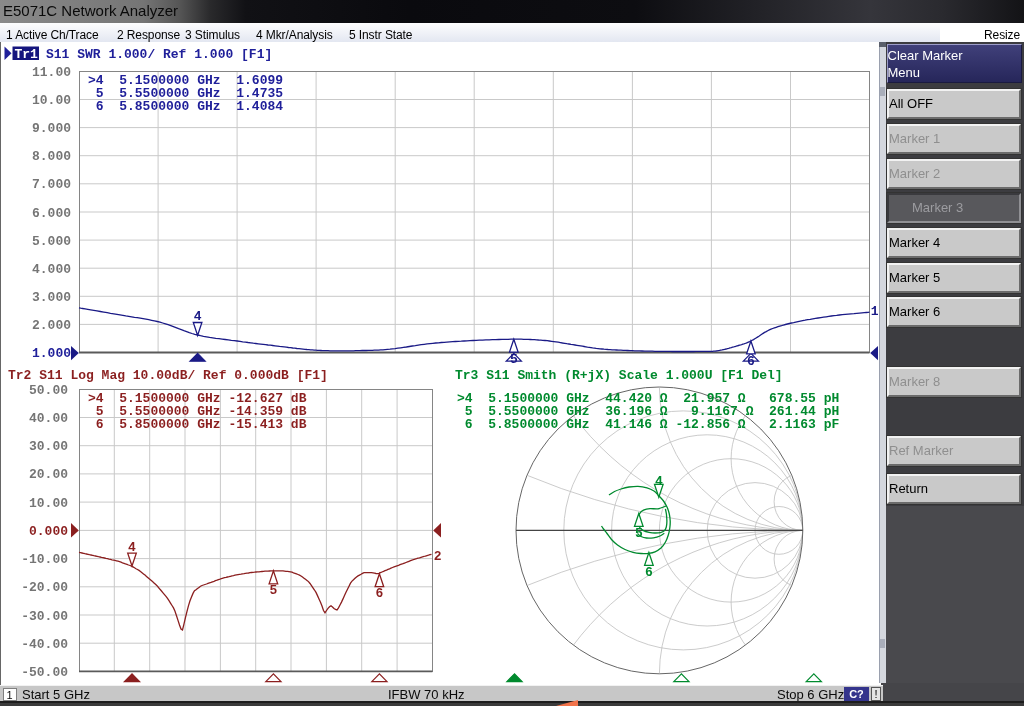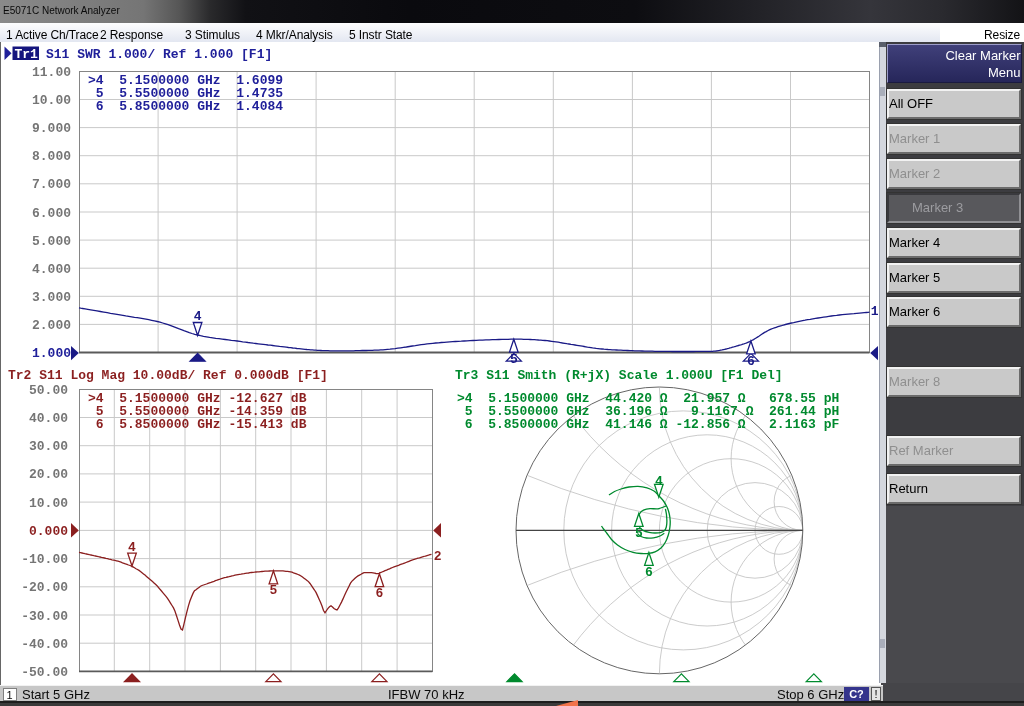--- a/index.html
+++ b/index.html
@@ -1,36 +1,36 @@
 <!DOCTYPE html>
 <html><head><meta charset="utf-8"><title>E5071C Network Analyzer</title>
 <style>
 * { margin:0; padding:0; box-sizing:border-box; }
 html,body { width:1024px; height:706px; overflow:hidden; background:#fff;
   font-family:"Liberation Sans",sans-serif; }
 #page { position:relative; width:1024px; height:706px; }
 #titlebar { position:absolute; left:0; top:0; width:1024px; height:22.5px;
   background:linear-gradient(90deg,#8a8a8a 0%,#7e7e7e 8%,#757575 14%,#565656 17.5%,#2a2a2c 20.5%,#111115 24%,#0a0a0e 40%,#0d0d11 62%,#222227 74%,#35353b 85%,#2a2a2f 92%,#131316 100%);
-  color:#000; font-size:10px; line-height:21px; padding-left:3px; }
+  color:#000; font-size:15px; line-height:21px; padding-left:3px; }
 #titlebar span { color:#0a0a0a; }
 #menubar { position:absolute; left:0; top:22.5px; width:940px; height:21.5px;
   background:linear-gradient(#fdfdfe,#e3e7f1); border-bottom:2px solid #b6bac4;
   font-size:12px; letter-spacing:-0.1px; color:#000; }
 #menubar .mi { position:absolute; top:5px; }
 #screen { position:absolute; left:0; top:42px; width:879px; height:643.5px; background:#fff;
   border-left:1px solid #666; }
 #sidestrip { position:absolute; left:878.5px; top:42px; width:7px; height:641px;
   background:#d4d7de; border-left:1px solid #9aa0ae; }
 #sidepanel { position:absolute; left:885.5px; top:42px; width:138.5px; height:658px;
   background:#3c3c40; }
 #sidepanel2 { position:absolute; left:885.5px; top:506px; width:138.5px; height:194px;
   background:#49494d; }
 #skhead { position:absolute; left:886.5px; top:43.5px; width:135px; height:39.5px;
   background:linear-gradient(#40407a,#26265a); border:1px solid; border-color:#9c9cc8 #1a1a40 #1a1a40 #9c9cc8;
-  color:#fff; font-size:13px; text-align:right; line-height:16.8px; padding-top:3.5px; }
+  color:#fff; font-size:13px; text-align:left; line-height:16.8px; padding-top:3.5px; }
 .sk { position:absolute; left:887px; width:133.5px; height:30px; background:#c9c9c9;
   border:2px solid; border-color:#f2f2f2 #6b6b6b #6b6b6b #f2f2f2; outline:1px solid #333;
   color:#000; font-size:13px; text-align:left; line-height:26px; }
 .sk.dis { color:#8f8f8f; }
 .sk.prs { background:#58585c; border-color:#3a3a3e #909094 #909094 #3a3a3e; color:#9c9ca0;padding-left:23px; }
 #statusbar { position:absolute; left:0; top:685px; width:883px; height:16px;
   background:#c7c7c7; border-top:1px solid #f2f2f2; font-size:13px; color:#0a0a0a; }
 #statusbar .si { position:absolute; top:0.5px; }
 #chanbox { position:absolute; left:2.5px; top:1.5px; width:14px; height:13px; background:#fff;
   border:1px solid #808080; font-size:11px; text-align:center; line-height:13px; }
@@ -41,21 +41,21 @@
 #botstrip { position:absolute; left:0; top:701px; width:1024px; height:5px; background:#3a3a3a;
   border-top:2px solid #1d1d1d; }
 #orange { position:absolute; left:556px; top:699.5px; width:0; height:0;
   border-bottom:6px solid #f2734a; border-left:22px solid transparent; }
 </style></head>
 <body>
 <div id="page">
   <div id="titlebar"><span>E5071C Network Analyzer</span></div>
   <div id="menubar">
     <span class="mi" style="left:6px">1 Active Ch/Trace</span>
-    <span class="mi" style="left:100px">2 Response</span>
+    <span class="mi" style="left:117px">2 Response</span>
     <span class="mi" style="left:185px">3 Stimulus</span>
     <span class="mi" style="left:256px">4 Mkr/Analysis</span>
     <span class="mi" style="left:349px">5 Instr State</span>
     <span class="mi" style="left:984px">Resize</span>
   </div>
   <div id="screen"></div>
 <svg width="882" height="644" viewBox="0 42 882 644" style="position:absolute;left:0;top:42px;font-family:'Liberation Mono',monospace;font-weight:bold;font-size:13px">
 <polygon points="4.5,46.5 4.5,60 11.5,53.2" fill="#20209a"></polygon>
 <rect x="12.5" y="46.5" width="26.5" height="13.5" fill="#15157e"></rect>
 <text x="14.5" y="57.5" fill="#fff">Tr1</text>

